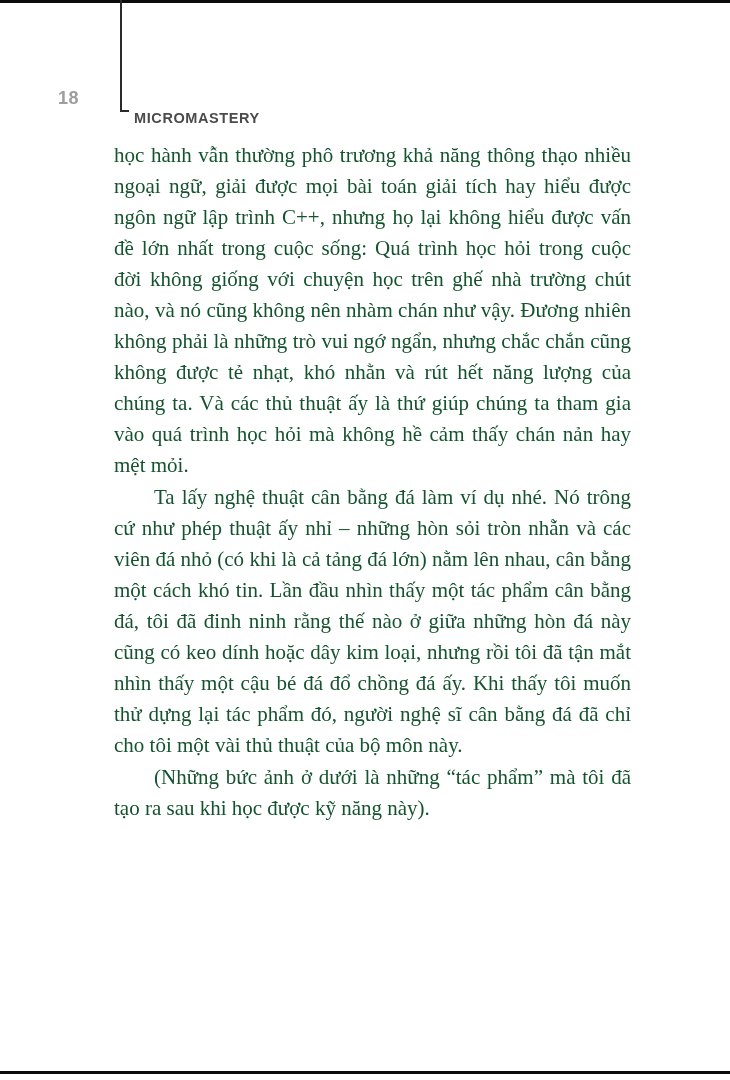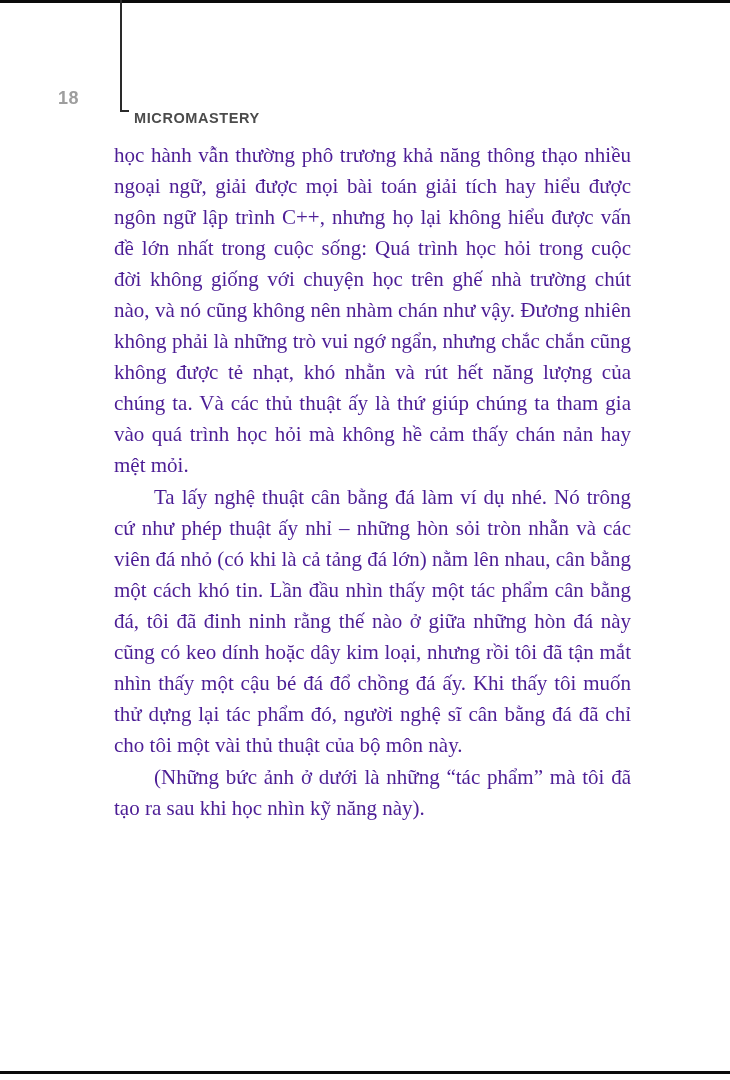--- a/index.html
+++ b/index.html
@@ -53,21 +53,21 @@
     font-size: 14.5px;
     font-weight: 600;
     color: #4b4b4b;
     letter-spacing: 0.6px;
     margin-top: 19px;
   }
   .body-text {
     position: absolute;
     left: 114px; top: 140px;
     width: 517px;
-    color: #4c1d95;
+    color: #14532d;
     font-size: 21px;
     line-height: 31px;
     text-align: justify;
   }
   .body-text p {
     margin: 0;
   }
   .body-text p.indented {
     text-indent: 40px;
     margin-top: 1px;
@@ -82,18 +82,18 @@
 
   <div class="header-rule"></div>
 
   <div class="page-number">18</div>
 
   <div class="running-title">MICROMASTERY</div>
 
   <div class="body-text">
     <p>học hành vẫn thường phô trương khả năng thông thạo nhiều ngoại ngữ, giải được mọi bài toán giải tích hay hiểu được ngôn ngữ lập trình C++, nhưng họ lại không hiểu được vấn đề lớn nhất trong cuộc sống: Quá trình học hỏi trong cuộc đời không giống với chuyện học trên ghế nhà trường chút nào, và nó cũng không nên nhàm chán như vậy. Đương nhiên không phải là những trò vui ngớ ngẩn, nhưng chắc chắn cũng không được tẻ nhạt, khó nhằn và rút hết năng lượng của chúng ta. Và các thủ thuật ấy là thứ giúp chúng ta tham gia vào quá trình học hỏi mà không hề cảm thấy chán nản hay mệt mỏi.</p>
     <p class="indented">Ta lấy nghệ thuật cân bằng đá làm ví dụ nhé. Nó trông cứ như phép thuật ấy nhỉ – những hòn sỏi tròn nhẵn và các viên đá nhỏ (có khi là cả tảng đá lớn) nằm lên nhau, cân bằng một cách khó tin. Lần đầu nhìn thấy một tác phẩm cân bằng đá, tôi đã đinh ninh rằng thế nào ở giữa những hòn đá này cũng có keo dính hoặc dây kim loại, nhưng rồi tôi đã tận mắt nhìn thấy một cậu bé đá đổ chồng đá ấy. Khi thấy tôi muốn thử dựng lại tác phẩm đó, người nghệ sĩ cân bằng đá đã chỉ cho tôi một vài thủ thuật của bộ môn này.</p>
-    <p class="indented">(Những bức ảnh ở dưới là những “tác phẩm” mà tôi đã tạo ra sau khi học nhìn kỹ năng này).</p>
+    <p class="indented">(Những bức ảnh ở dưới là những “tác phẩm” mà tôi đã tạo ra sau khi học được kỹ năng này).</p>
   </div>
 
   <div class="edge-rule-bottom"></div>
 
 </div>
 
 </body></html>

